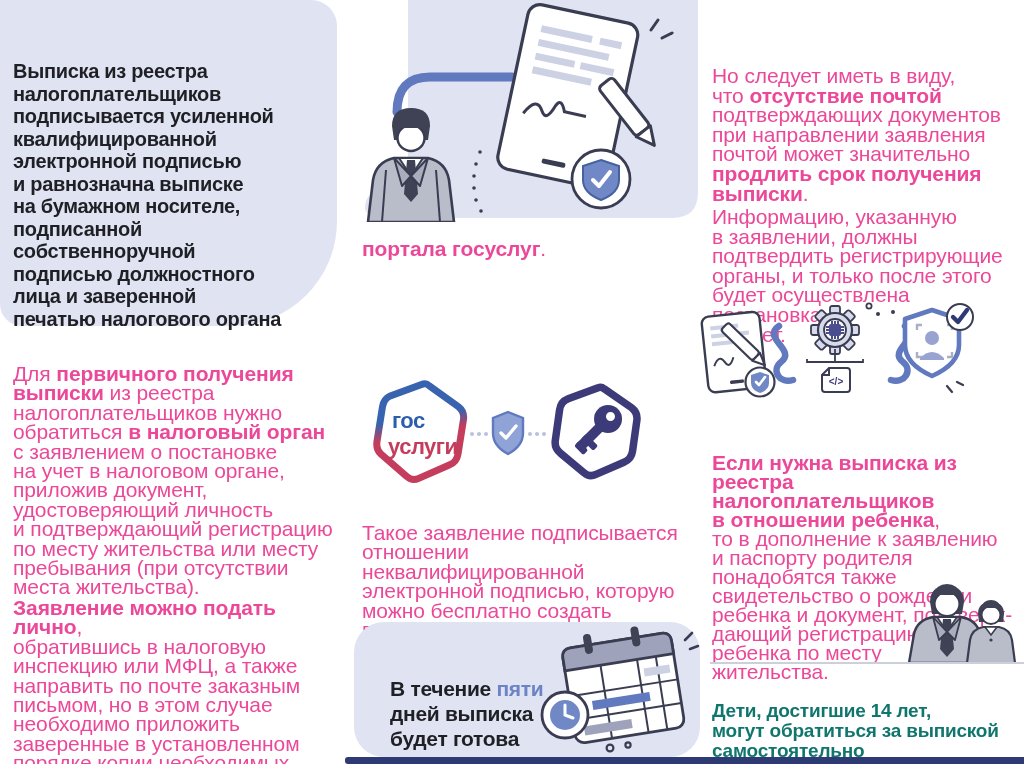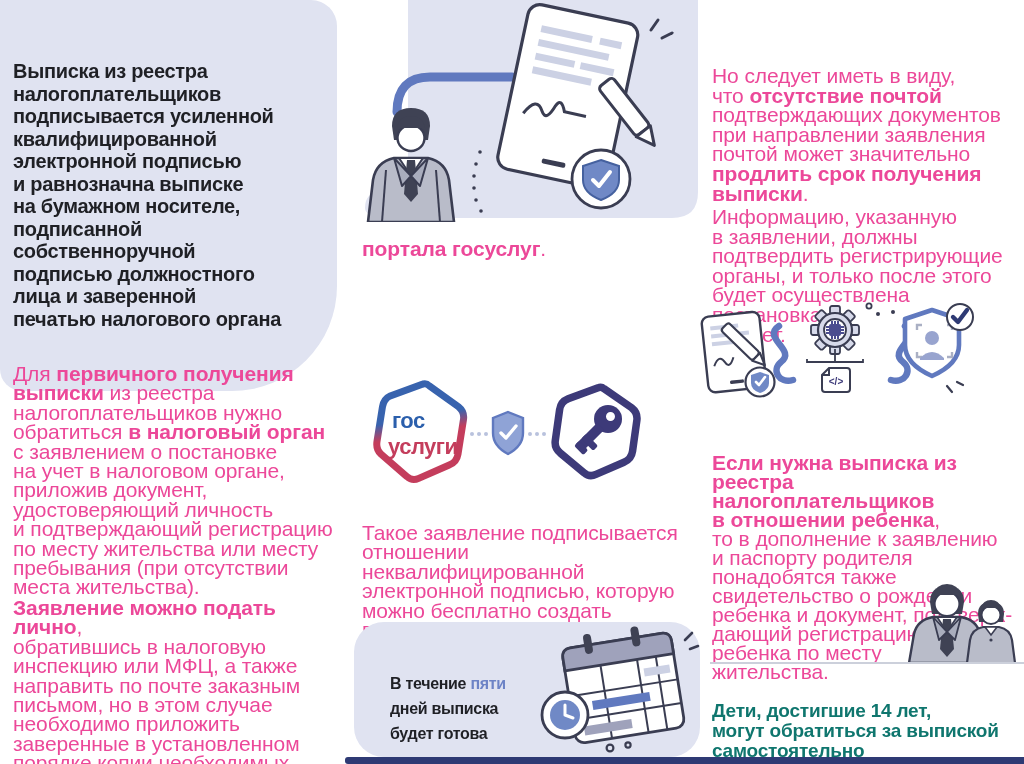--- a/index.html
+++ b/index.html
@@ -2,41 +2,41 @@
 <html><head>
 <meta charset="utf-8">
 <style>
   html,body{margin:0;padding:0;background:#ffffff;}
   .page{
     position:relative;width:1024px;height:764px;overflow:hidden;background:#ffffff;
     font-family:"Liberation Sans","DejaVu Sans",sans-serif;color:#232429;
   }
   .abs{position:absolute;}
   .card{background:#e0e3f1;}
-  .intro-card{left:0;top:0;width:337px;height:391px;border-radius:0 26px 105px 22px;}
+  .intro-card{left:0;top:0;width:337px;height:326px;border-radius:0 26px 105px 22px;}
   .intro-text{
     position:absolute;left:13px;top:40px;width:312px;
     font-size:20px;line-height:22.5px;font-weight:700;letter-spacing:-0.3px;
     white-space:pre-line;color:#1f2025;
   }
   .body-text{
     font-size:21px;line-height:19.4px;white-space:pre-line;color:#ec4899;letter-spacing:-0.1px;
   }
   .body-text .b{font-weight:700;}
   .left-p1{left:13px;top:343px;width:322px;}
   .left-p2{left:13px;top:577px;width:322px;}
   .mid-p1{left:362px;top:218px;width:330px;}
   .mid-p2{left:362px;top:502px;width:330px;}
   .right-p1{left:712px;top:45px;width:310px;line-height:19.6px;}
   .right-p2{left:712px;top:186px;width:310px;line-height:19.6px;}
   .right-p3{left:712px;top:432px;width:310px;line-height:19.0px;}
   .right-p4{left:712px;top:682px;width:312px;font-size:19px;line-height:20px;font-weight:700;white-space:pre-line;letter-spacing:-0.2px;color:#0f766e;}
   .callout-card{left:354px;top:622px;width:346px;height:135px;border-radius:30px;}
   .callout-text{
-    position:absolute;left:36px;top:33px;font-size:16px;line-height:25px;font-weight:700;
+    position:absolute;left:36px;top:33px;font-size:21px;line-height:25px;font-weight:700;
     white-space:pre-line;letter-spacing:-0.3px;color:#1f2025;
   }
   .divider{left:710px;top:662px;width:314px;height:2px;background:#ccd0db;}
   .footer-bar{left:345px;top:757px;width:679px;height:7px;background:#2e3a74;border-radius:3px 0 0 3px;}
   svg text{font-family:"Liberation Sans","DejaVu Sans",sans-serif;}
 </style>
 </head>
 <body>
 
 <div class="page">

